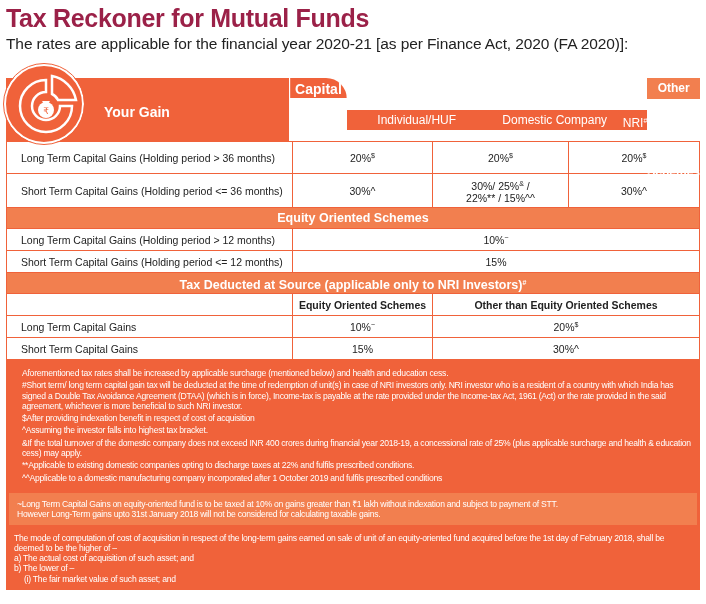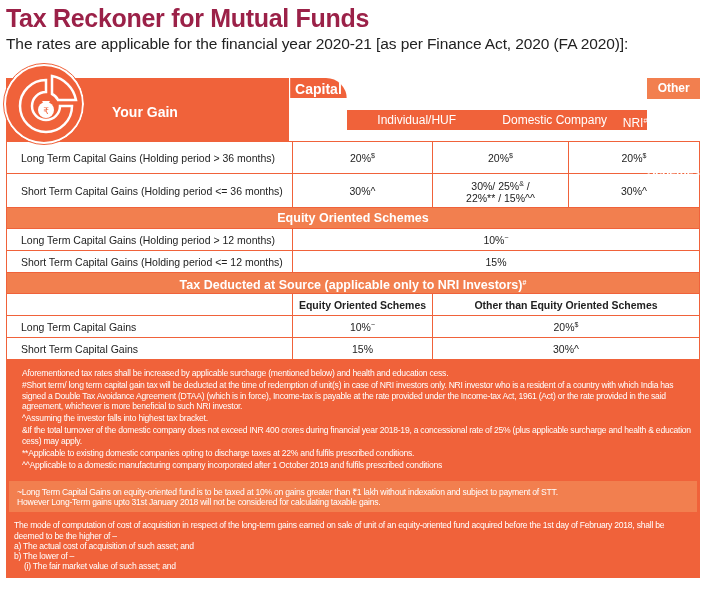--- a/index.html
+++ b/index.html
@@ -7,21 +7,21 @@
   body { font-family: "Liberation Sans", sans-serif; color: #222; position: relative; }
 
   .title { position: absolute; left: 6px; top: 4px; font-size: 25px; font-weight: bold; color: #9b2148; letter-spacing: -0.3px; }
   .subtitle { position: absolute; left: 6px; top: 35px; font-size: 15.5px; color: #222; letter-spacing: -0.1px; }
 
   .wrap { position: absolute; left: 6px; top: 78px; width: 694px; }
 
   
   .hdr { position: relative; height: 63px; display: flex; }
   .hdr-left { width: 286px; background: #f0623a; position: relative; border-right: 1px solid #fff; }
-  .hdr-left .gain { position: absolute; left: 98px; top: 26px; color: #fff; font-weight: bold; font-size: 14px; margin-left: 8px; }
+  .hdr-left .gain { position: absolute; left: 98px; top: 26px; color: #fff; font-weight: bold; font-size: 14px; }
   .hdr-right { flex: 1; display: flex; flex-direction: row; }
   .hdr-cg { height: 21px; background: #f0623a; color: #fff; font-weight: bold; font-size: 14px; text-align: center; line-height: 22px; border-top-right-radius: 22px; border-bottom: 1px solid #fff; }
   .hdr-cols { height: 21px; background: #f0623a; display: flex; color: #fff; font-weight: normal; font-size: 12px; line-height: 21px; border-bottom: 1px solid #fff; margin-top: 32px; }
   .hdr-cols div { text-align: center; }
   .hdr-sub { height: 21px; background: #f27f4f; color: #fff; font-weight: bold; font-size: 12px; text-align: center; line-height: 21px; }
 
   .logo { position: absolute; left: -2px; top: -14px; width: 80px; height: 80px; border-radius: 50%; background: #f0623a; border: 2px solid #fff; outline: 1px solid #f0623a; }
   .logo svg { position: absolute; left: 0; top: 0; }
 
   table.t { width: 694px; border-collapse: collapse; font-size: 10.5px; }
@@ -132,20 +132,21 @@
       <td class="lbl">Short Term Capital Gains</td>
       <td>15%</td>
       <td>30%^</td>
     </tr>
   </tbody>
     </table>
 
   <div class="notes">
     <p>Aforementioned tax rates shall be increased by applicable surcharge (mentioned below) and health and education cess.</p>
     <p>#Short term/ long term capital gain tax will be deducted at the time of redemption of unit(s) in case of NRI investors only. NRI investor who is a resident of a country with which India has signed a Double Tax Avoidance Agreement (DTAA) (which is in force), Income-tax is payable at the rate provided under the Income-tax Act, 1961 (Act) or the rate provided in the said agreement, whichever is more beneficial to such NRI investor.</p>
+    <p>$After providing indexation benefit in respect of cost of acquisition</p>
     <p>^Assuming the investor falls into highest tax bracket.</p>
     <p>&amp;If the total turnover of the domestic company does not exceed INR 400 crores during financial year 2018-19, a concessional rate of 25% (plus applicable surcharge and health &amp; education cess) may apply.</p>
     <p>**Applicable to existing domestic companies opting to discharge taxes at 22% and fulfils prescribed conditions.</p>
     <p>^^Applicable to a domestic manufacturing company incorporated after 1 October 2019 and fulfils prescribed conditions</p>
   </div>
 
   <div class="note2">
     <div>~Long Term Capital Gains on equity-oriented fund is to be taxed at 10% on gains greater than ₹1 lakh without indexation and subject to payment of STT.</div>
     <div>However Long-Term gains upto 31st January 2018 will not be considered for calculating taxable gains.</div>
   </div>

